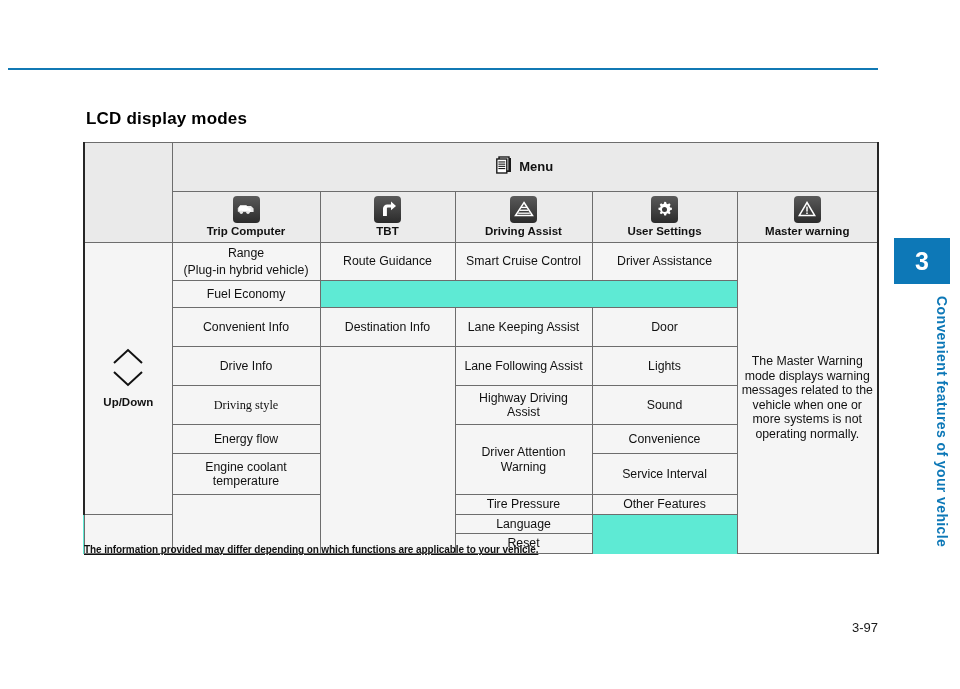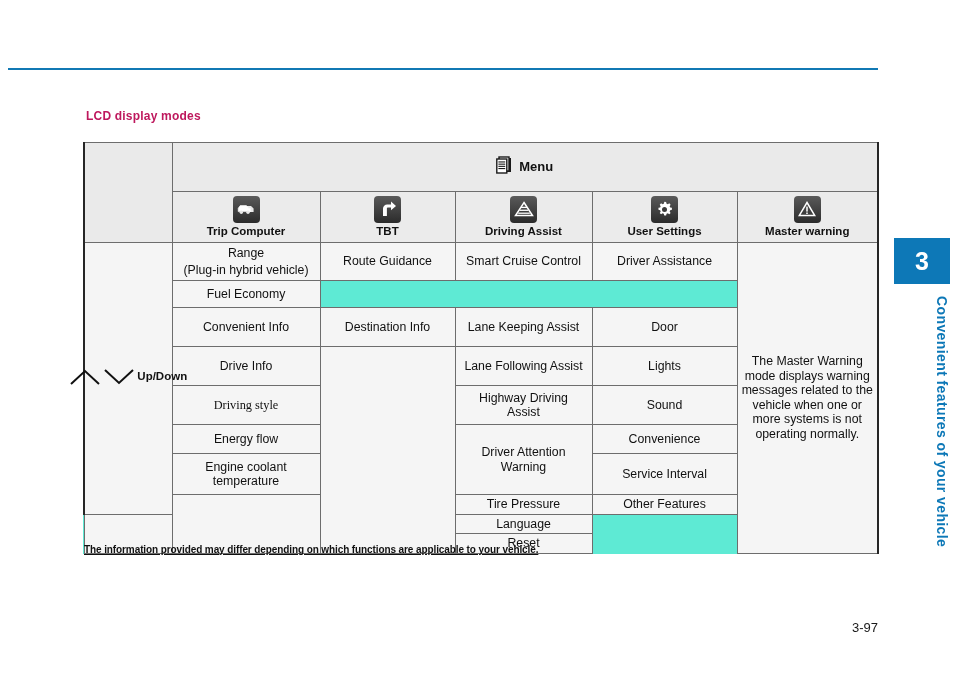--- a/index.html
+++ b/index.html
@@ -23,23 +23,23 @@
     width: 870px;
     height: 2px;
     background: #1179b4;
   }
 
   
   #section-heading {
     position: absolute;
     left: 86px;
     top: 109px;
-    font-size: 12px;
-    font-weight: bold;
-    color: #be185d;
+    font-size: 17px;
+    font-weight: bold;
+    color: #000000;
     letter-spacing: 0.2px;
   }
 
   
   #chapter-tab {
     position: absolute;
     left: 894px;
     top: 238px;
     width: 56px;
     height: 46px;
@@ -158,22 +158,22 @@
     color: #111;
     white-space: nowrap;
   }
   .updown-cell {
     border-left: 2px solid #262626 !important;
     border-right: 1px solid #6d6d6d;
     background: #f5f5f5 !important;
   }
   .updown-inner {
     display: flex;
-    flex-direction: row;
-    align-items: flex-start;
+    flex-direction: column;
+    align-items: center;
     justify-content: center;
     gap: 2px;
   }
   .updown-label {
     font-size: 11.5px;
     font-weight: bold;
     color: #111;
     margin-top: 2px;
   }
   .mw-text {

